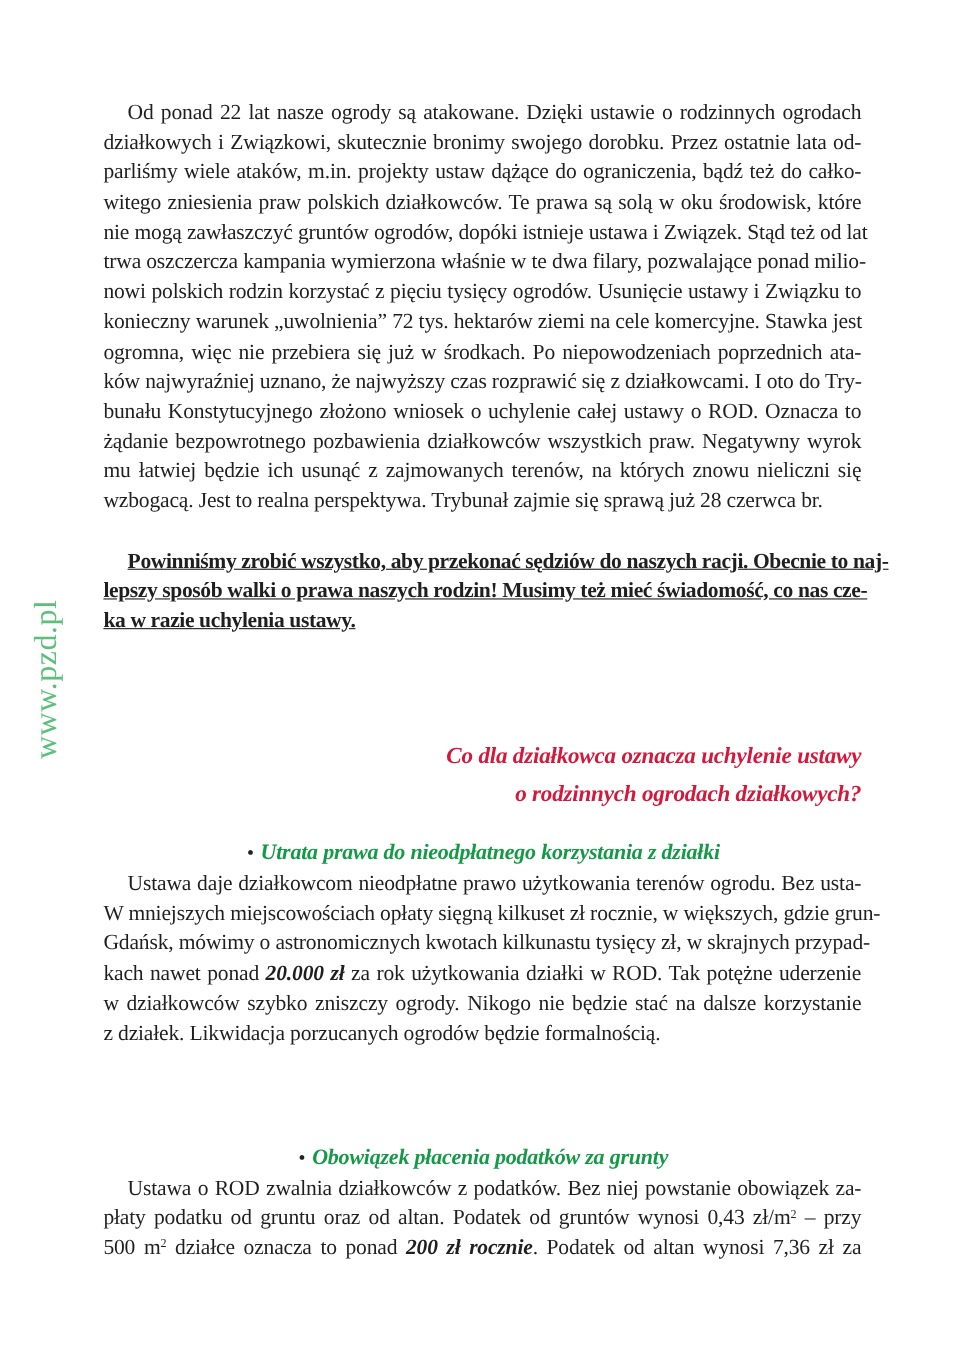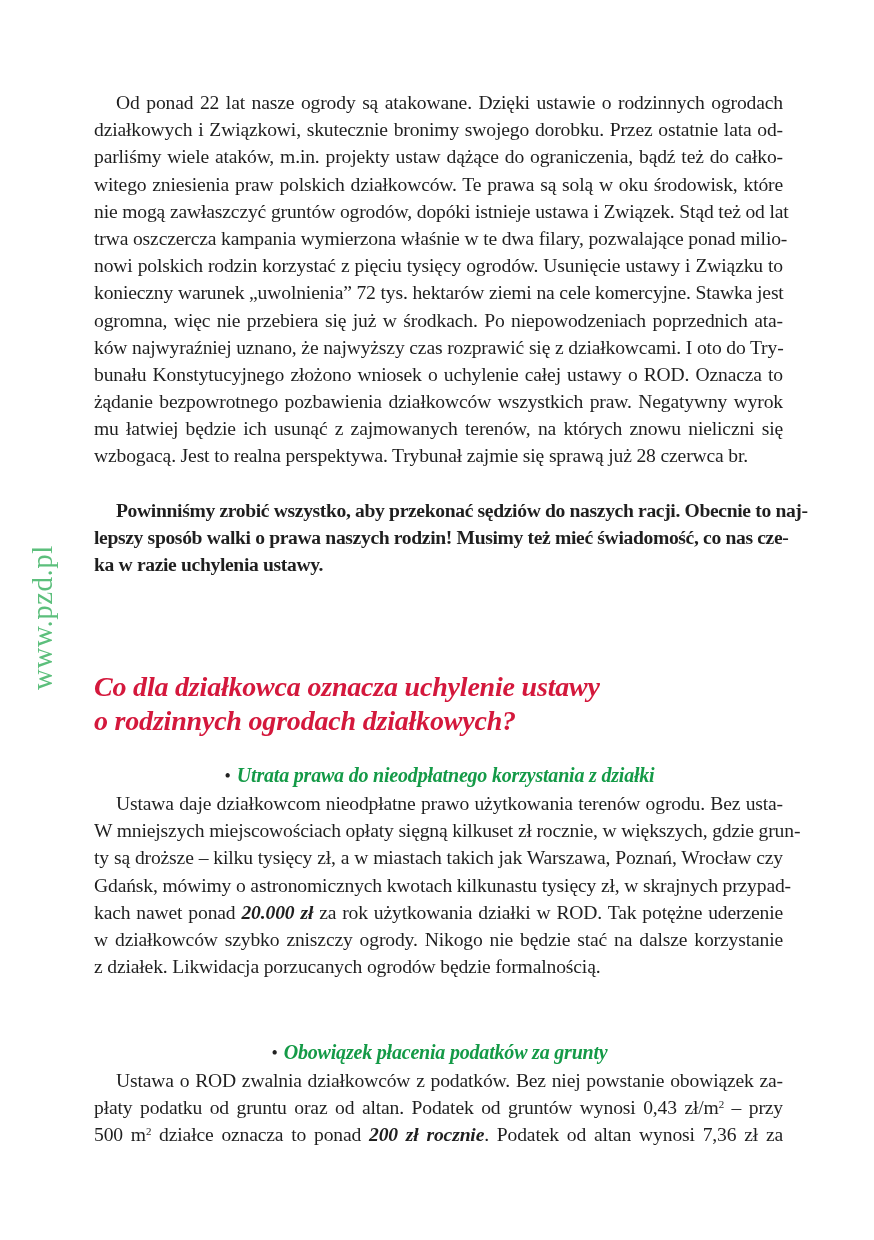--- a/index.html
+++ b/index.html
@@ -50,29 +50,30 @@
     }
     .line.last {
       text-align-last: left;
     }
     .line.indent {
       padding-left: 22px;
     }
     .line.bold {
       font-weight: bold;
       letter-spacing: -0.35px;
+      text-decoration: underline;
     }
     .heading {
       position: absolute;
       left: 94px;
       width: 689px;
-      text-align: left;
+      text-align: right;
       font-style: italic;
       font-weight: bold;
-      font-size: 28px;
+      font-size: 21px;
       line-height: 34px;
       color: #d4183c;
       letter-spacing: -0.2px;
     }
     .subhead {
       display: block;
       height: 30px;
       line-height: 30px;
       font-size: 20px;
       padding-left: 2px;
@@ -127,21 +128,20 @@
     <div>Co dla działkowca oznacza uchylenie ustawy</div>
     <div>o rodzinnych ogrodach działkowych?</div>
   </div>
 
   <div class="column" style="top: 760px;">
     <span class="subhead">
       <span class="bullet">•</span><span class="sub-text">Utrata prawa do nieodpłatnego korzystania z działki</span>
     </span>
     <span class="line indent">Ustawa daje działkowcom nieodpłatne prawo użytkowania terenów ogrodu. Bez usta-</span>
     <span class="line">W mniejszych miejscowościach opłaty sięgną kilkuset zł rocznie, w większych, gdzie grun-</span>
-    <span class="line">ty są droższe – kilku tysięcy zł, a w miastach takich jak Warszawa, Poznań, Wrocław czy</span>
     <span class="line">Gdańsk, mówimy o astronomicznych kwotach kilkunastu tysięcy zł, w skrajnych przypad-</span>
     <span class="line"><span>kach nawet ponad </span><b>20.000 zł</b><span> za rok użytkowania działki w ROD. Tak potężne uderzenie</span></span>
     <span class="line">w działkowców szybko zniszczy ogrody. Nikogo nie będzie stać na dalsze korzystanie</span>
     <span class="line last">z działek. Likwidacja porzucanych ogrodów będzie formalnością.</span>
   </div>
 
   <div class="column" style="top: 1037px;">
     <span class="subhead">
       <span class="bullet">•</span><span class="sub-text">Obowiązek płacenia podatków za grunty</span>
     </span>

